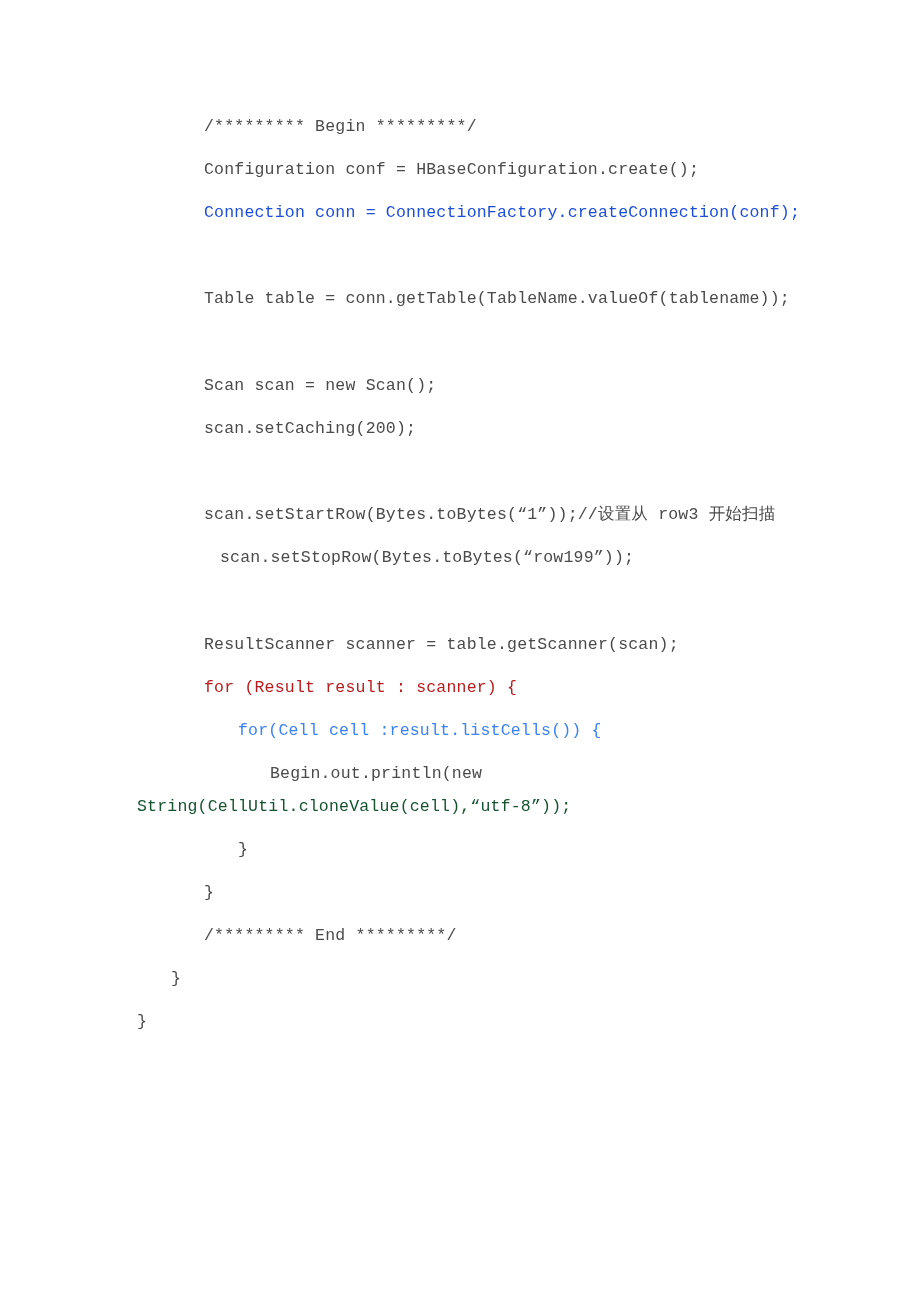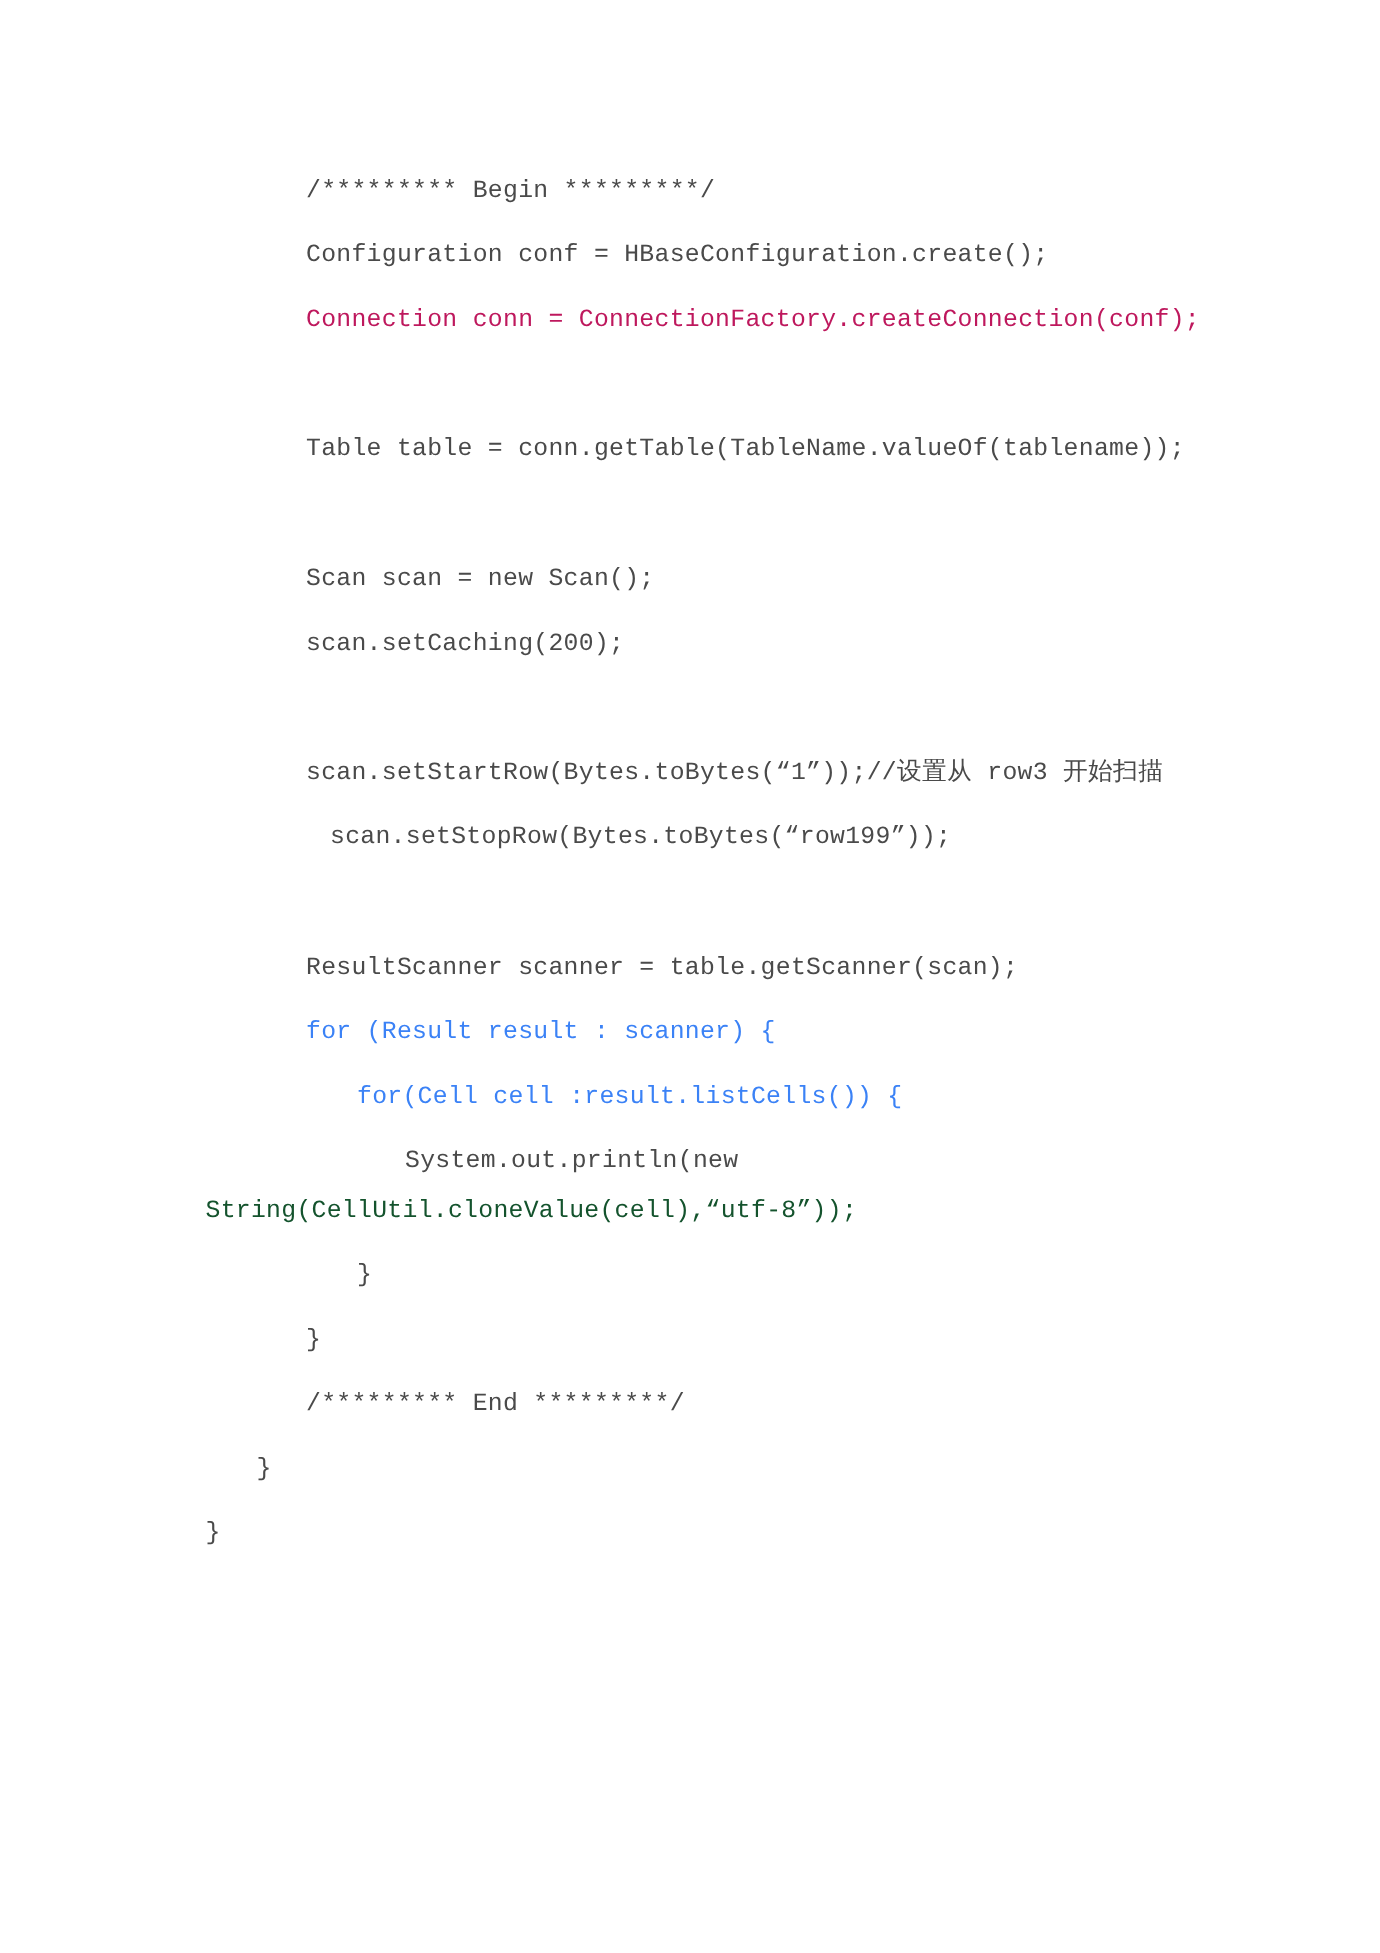--- a/index.html
+++ b/index.html
@@ -49,30 +49,30 @@
   .ind-3 { left: 238px; }
   .ind-4 { left: 270px; }
 </style>
 </head>
 <body style="background: rgb(255, 255, 255);">
 
 <div id="page" style="background: rgb(255, 255, 255);">
   <div id="code-block">
       <div class="code-line ind-2" style="top: 117px; color: rgb(74, 74, 74);">/********* Begin *********/</div>
       <div class="code-line ind-2" style="top: 160px; color: rgb(74, 74, 74);">Configuration conf = HBaseConfiguration.create();</div>
-      <div class="code-line ind-2" style="top: 203px; color: #be185d;">Connection conn = ConnectionFactory.createConnection(conf);</div>
+      <div class="code-line ind-2" style="top: 203px; color: #1d4ed8;">Connection conn = ConnectionFactory.createConnection(conf);</div>
       <div class="code-line ind-2" style="top: 289px; color: rgb(74, 74, 74);">Table table = conn.getTable(TableName.valueOf(tablename));</div>
       <div class="code-line ind-2" style="top: 376px; color: rgb(74, 74, 74); font-family: Liberation Mono, monospace;">Scan scan = new Scan();</div>
       <div class="code-line ind-2" style="top: 419px; color: rgb(74, 74, 74);">scan.setCaching(200);</div>
       <div class="code-line ind-2 cjk-mixed" style="top: 505px; color: rgb(74, 74, 74);">scan.setStartRow(Bytes.toBytes(“1”));//设置从 row3 开始扫描</div>
       <div class="code-line ind-2" style="top: 548px; color: rgb(74, 74, 74); margin-left: 16px;">scan.setStopRow(Bytes.toBytes(“row199”));</div>
       <div class="code-line ind-2" style="top: 635px; color: rgb(74, 74, 74); font-family: Liberation Mono, monospace;">ResultScanner scanner = table.getScanner(scan);</div>
-      <div class="code-line ind-2" style="top: 678px; color: #3b82f6;">for (Result result : scanner) {</div>
+      <div class="code-line ind-2" style="top: 678px; color: #b91c1c;">for (Result result : scanner) {</div>
       <div class="code-line ind-3" style="top: 721px; color: #3b82f6; text-align: right;">for(Cell cell :result.listCells()) {</div>
-      <div class="code-line ind-4" style="top: 764px; color: rgb(74, 74, 74);">System.out.println(new</div>
+      <div class="code-line ind-4" style="top: 764px; color: rgb(74, 74, 74);">Begin.out.println(new</div>
       <div class="code-line ind-0" style="top: 797px; color: #14532d; text-align: center;">String(CellUtil.cloneValue(cell),“utf-8”));</div>
       <div class="code-line ind-3" style="top: 840px; color: rgb(74, 74, 74);">}</div>
       <div class="code-line ind-2" style="top: 883px; color: rgb(74, 74, 74);">}</div>
       <div class="code-line ind-2" style="top: 926px; color: rgb(74, 74, 74);">/********* End *********/</div>
       <div class="code-line ind-1" style="top: 969px; color: rgb(74, 74, 74);">}</div>
       <div class="code-line ind-0" style="top: 1012px; color: rgb(74, 74, 74);">}</div>
     </div>
 </div>
 
 </body></html>

